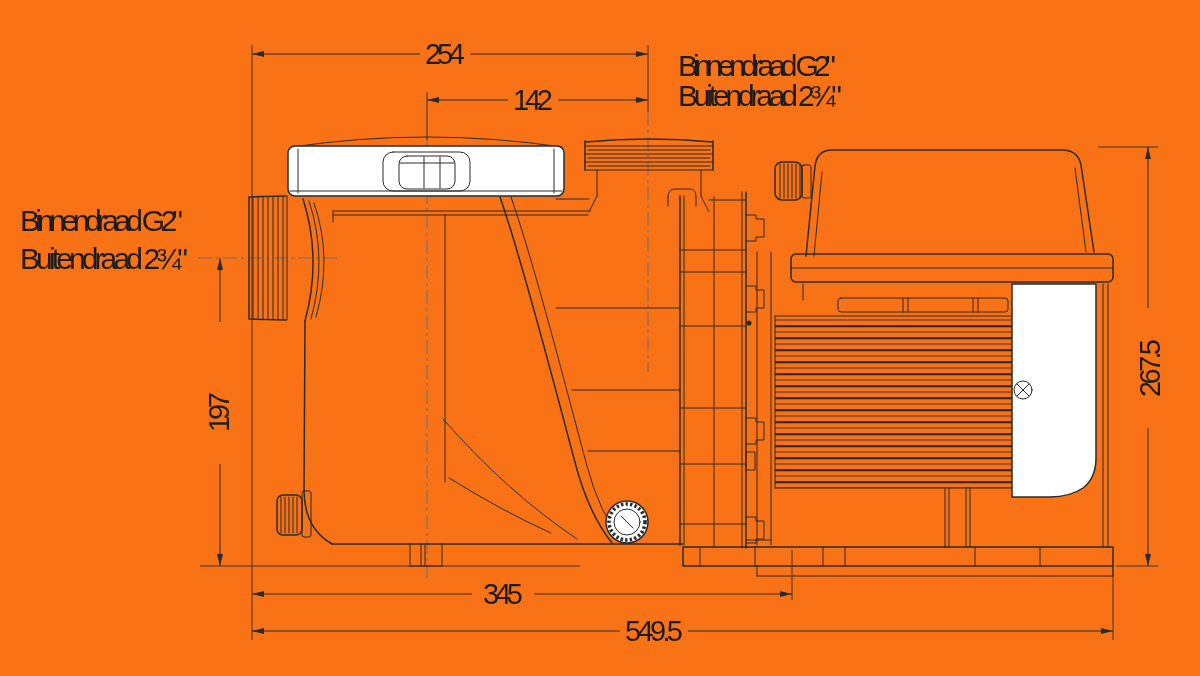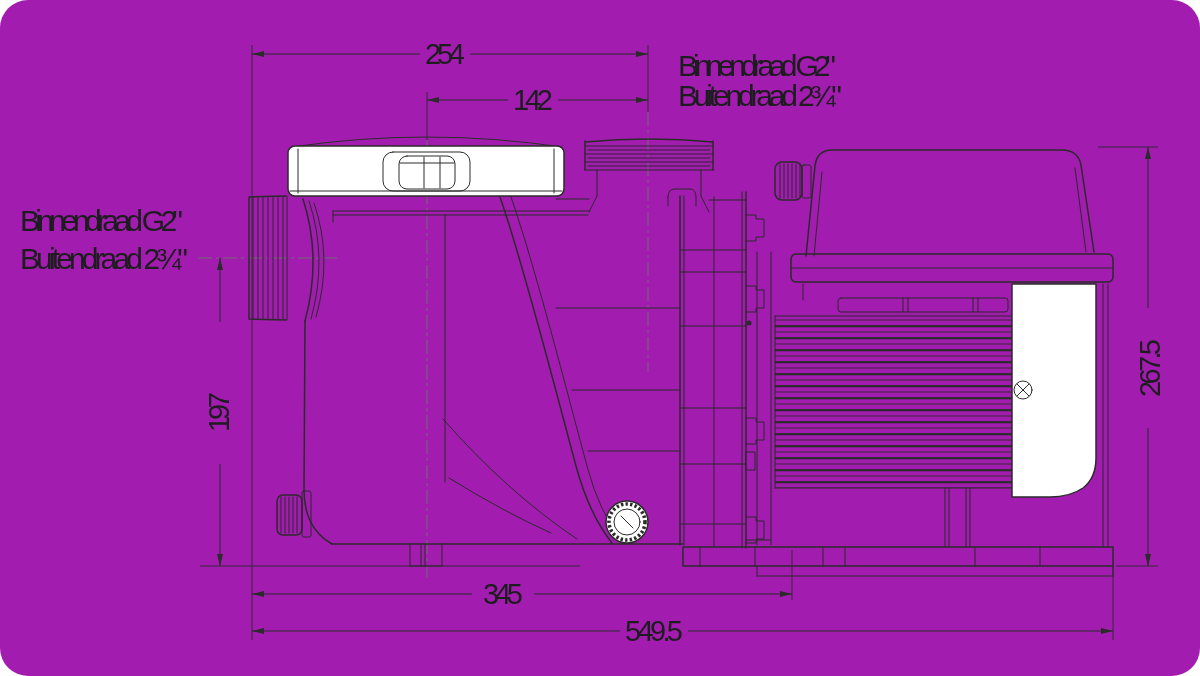--- a/index.html
+++ b/index.html
@@ -1,17 +1,17 @@
 <!DOCTYPE html>
 <html><head>
 <meta charset="utf-8">
 <style>
   html,body{margin:0;padding:0;background:#ffffff;}
-  .stage{position:relative;width:1200px;height:676px;background:#a21caf;overflow:hidden;
-         font-family:"Liberation Sans",sans-serif;border-radius:28px;}
+  .stage{position:relative;width:1200px;height:676px;background:#f97316;overflow:hidden;
+         font-family:"Liberation Sans",sans-serif;}
   svg{display:block;}
   .ln   {stroke:#2b2b2b;fill:none;stroke-width:1;stroke-linecap:round;stroke-linejoin:round;}
   .ln2  {stroke:#2b2b2b;fill:none;stroke-width:1.5;stroke-linecap:round;stroke-linejoin:round;}
   .fillw{fill:#ffffff;}
   .knurl{stroke:#2b2b2b;fill:none;stroke-width:3.6;stroke-dasharray:2.4 2.2;}
   .cl   {stroke:#6f6f6f;fill:none;stroke-width:1;stroke-dasharray:14 4 3 4;}
   .dim  {stroke:#2b2b2b;fill:none;stroke-width:1;}
   .ext  {stroke:#2b2b2b;fill:none;stroke-width:0.9;}
   .arr  {fill:#2b2b2b;stroke:none;}
   .dimtxt{font-family:"Liberation Sans",sans-serif;font-size:29px;fill:#1d1d1f;}

